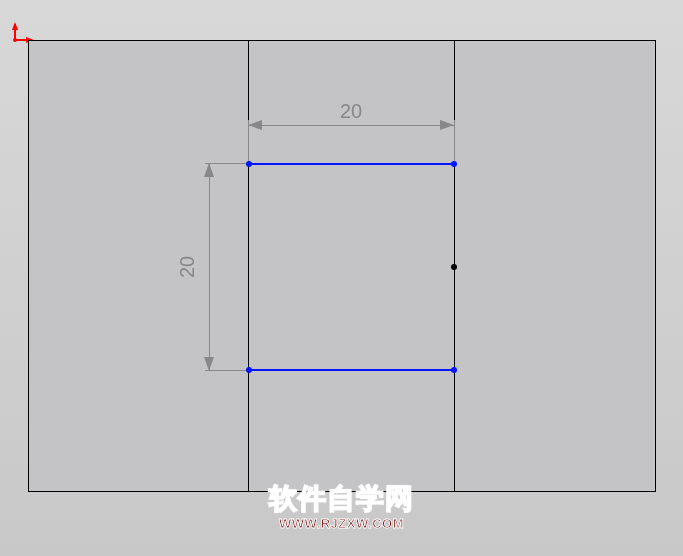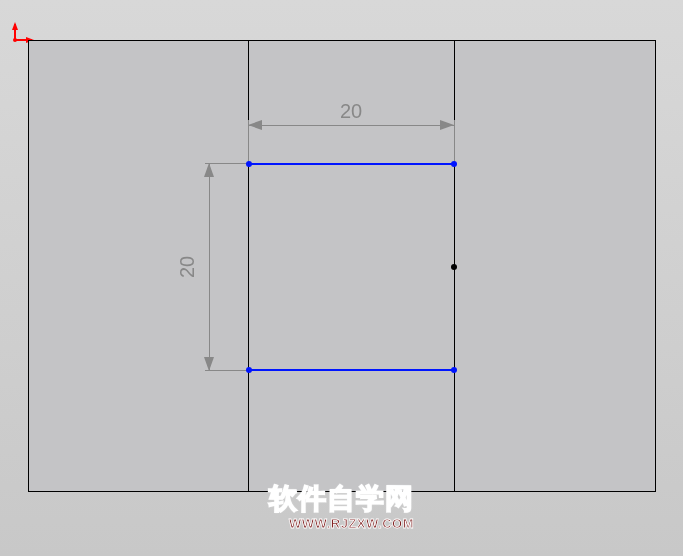--- a/index.html
+++ b/index.html
@@ -212,21 +212,21 @@
       color: #888;
       font-family: Arial, sans-serif;
       writing-mode: vertical-rl;
       transform: rotate(180deg);
     }
     .watermark {
       position: absolute;
       bottom: 25px;
       left: 50%;
       transform: translateX(-50%);
-      text-align: right;
+      text-align: center;
     }
     .watermark-title {
       font-size: 28px;
       font-weight: bold;
       color: #1a6fd4;
       -webkit-text-stroke: 1.5px #fff;
       text-shadow: 0 0 2px #fff;
       letter-spacing: 1px;
     }
     .watermark-url {

